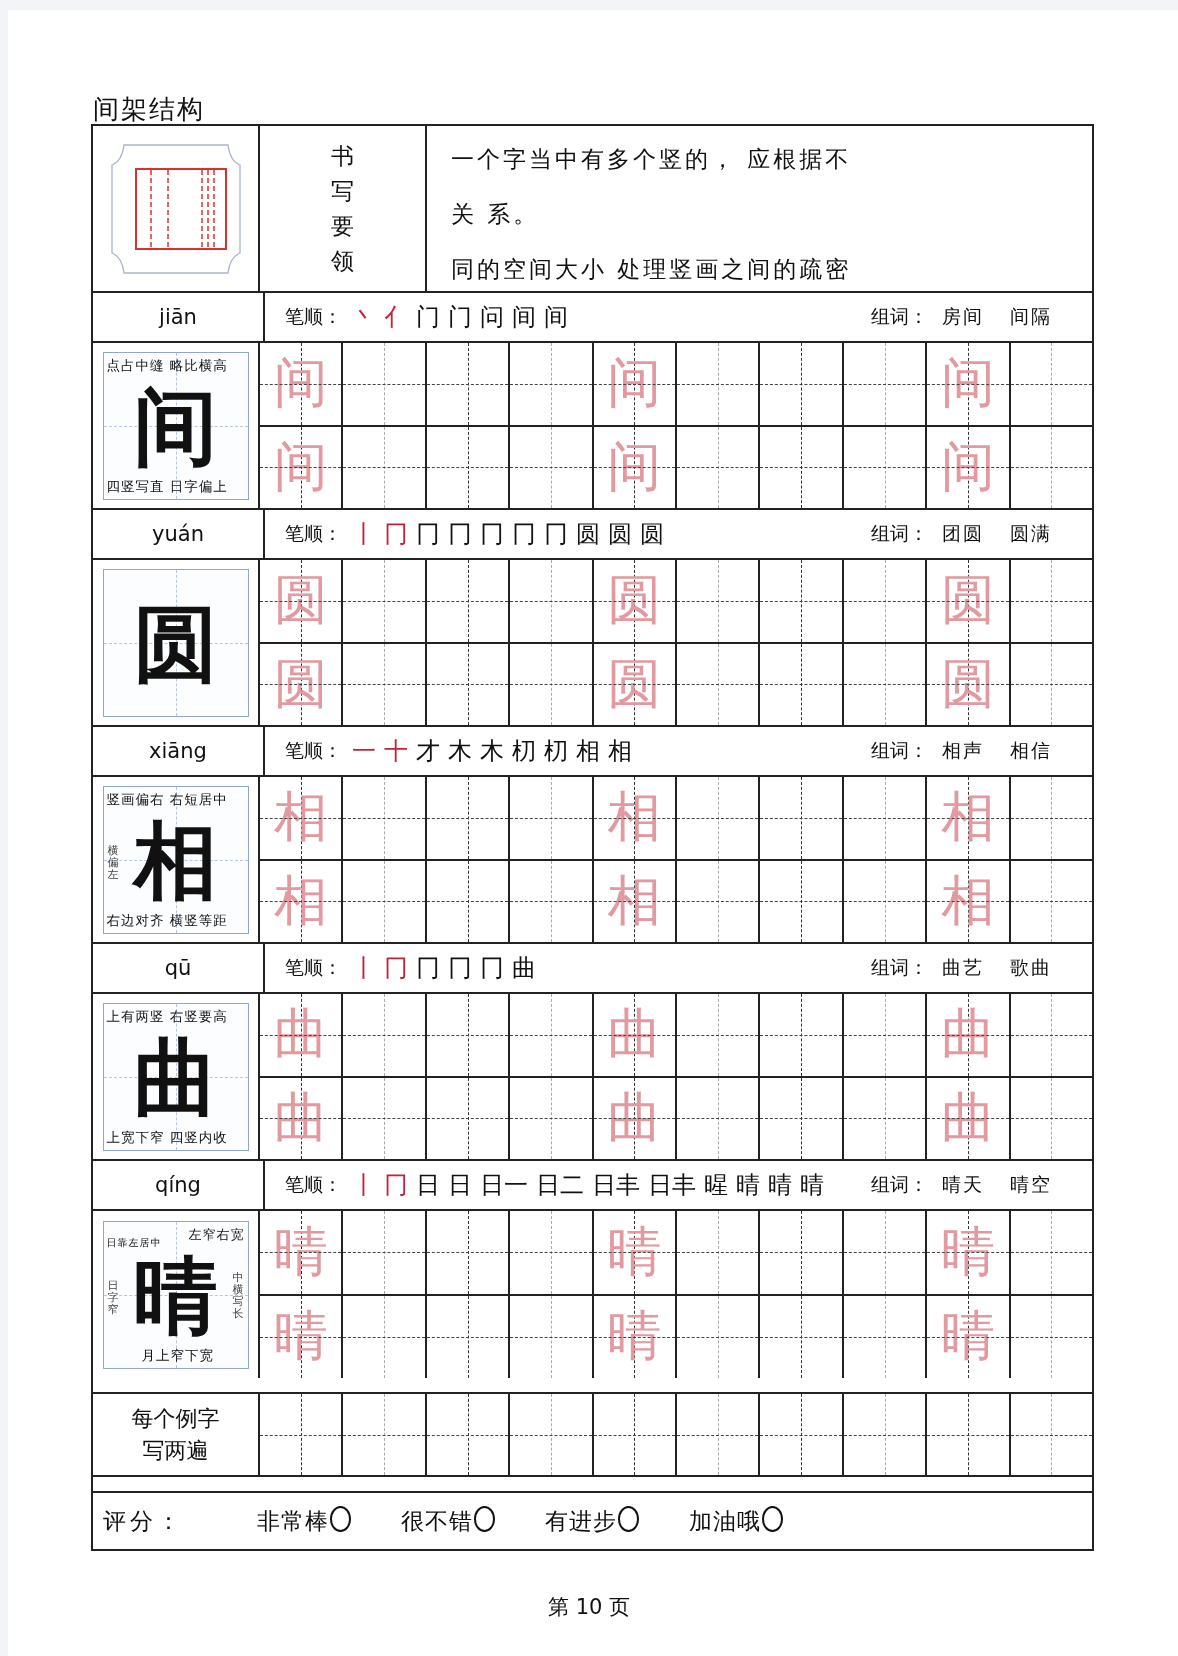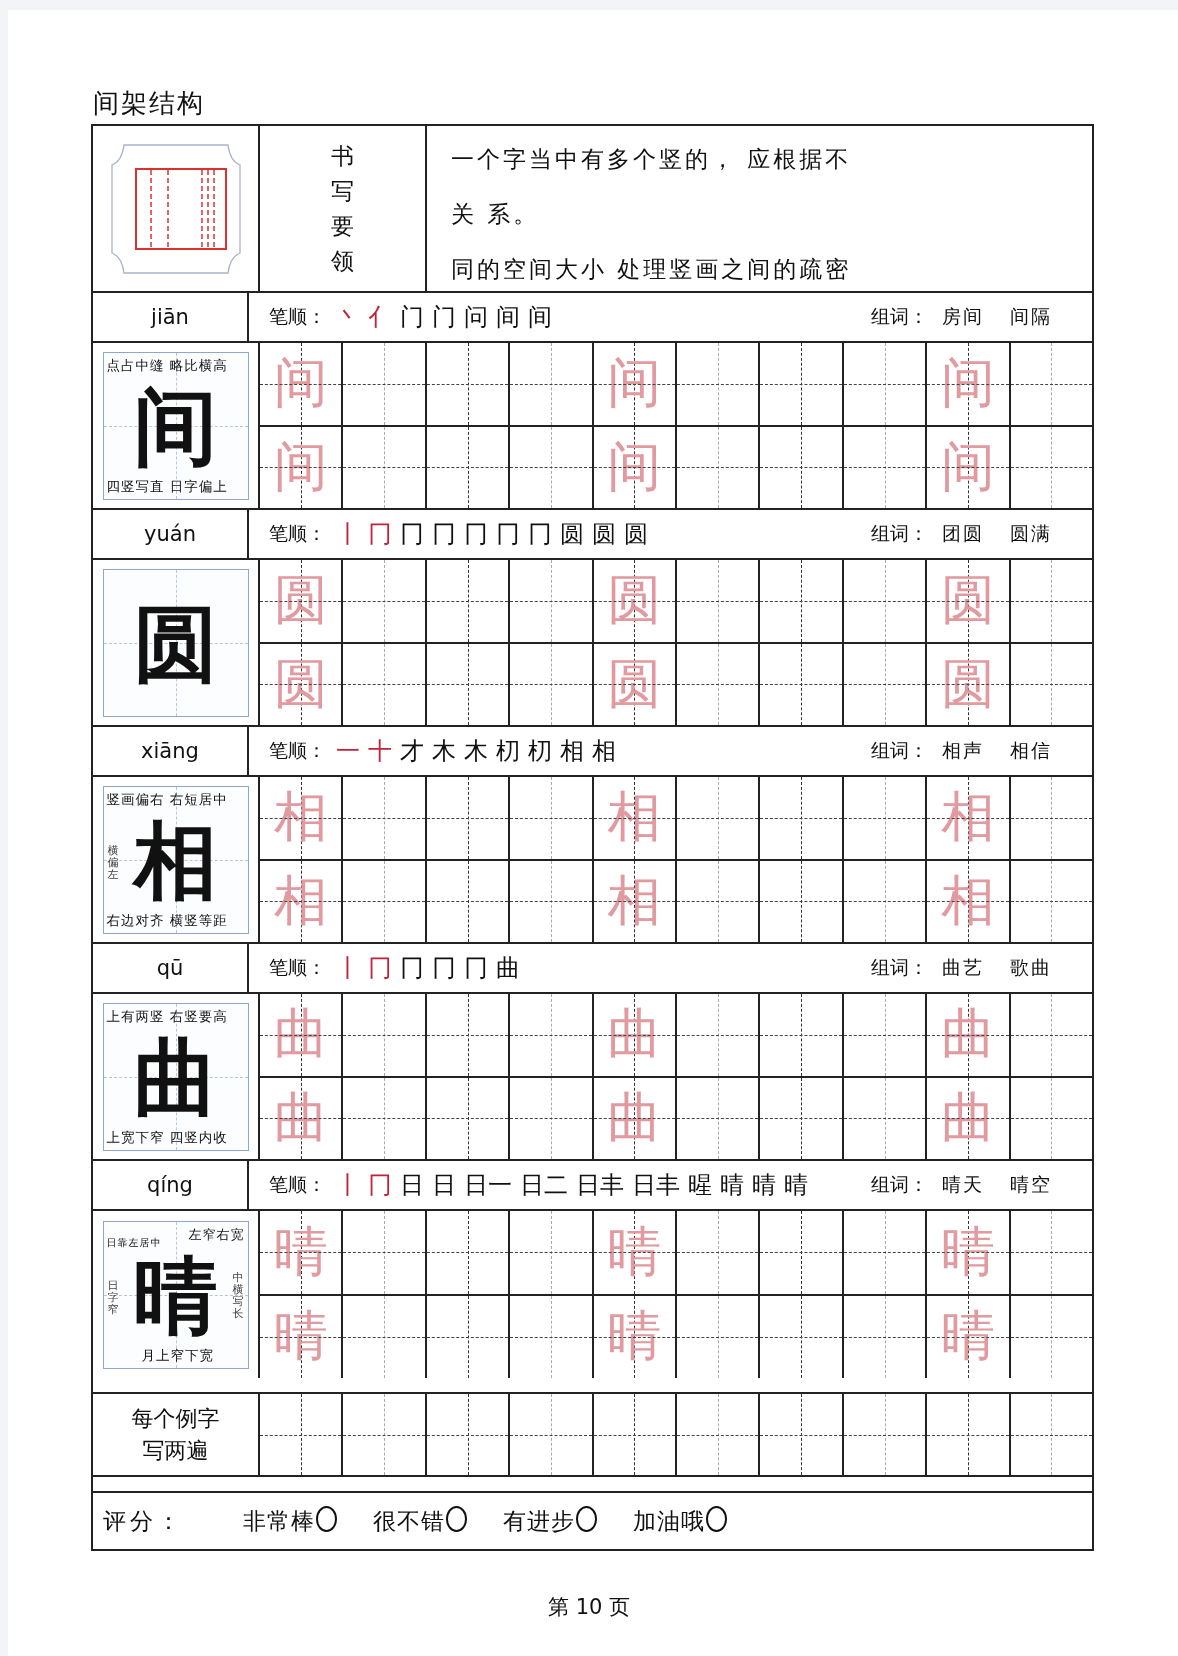--- a/index.html
+++ b/index.html
@@ -1,33 +1,33 @@
 <!DOCTYPE html>
 <html><head>
 <meta charset="utf-8">
 <style>
   html,body{margin:0;padding:0;}
   body{width:1178px;height:1656px;background:#f3f4f8;position:relative;overflow:hidden;
        font-family:"DejaVu Serif","Liberation Serif",serif;color:#111;}
   .page{position:absolute;left:8px;top:10px;width:1170px;height:1646px;background:#fff;}
-  .title{position:absolute;left:93px;top:86px;font-size:26px;letter-spacing:2px;}
+  .title{position:absolute;left:93px;top:92px;font-size:26px;letter-spacing:2px;}
   .sheet{position:absolute;left:91px;top:124px;width:1003px;border:2px solid #222;box-sizing:border-box;}
   .row{position:relative;display:flex;border-bottom:2px solid #222;box-sizing:border-box;}
   .row:last-child{border-bottom:none;}
   
   .hdr{height:167px;}
   .hdr .lesson{width:167px;border-right:2px solid #222;box-sizing:border-box;display:flex;flex-direction:column;}
   .hdr .lesson .num{height:82px;border-bottom:2px solid #222;box-sizing:border-box;display:flex;align-items:center;justify-content:center;font-size:25px;letter-spacing:10px;}
   .hdr .lesson .sub{flex:1;display:flex;flex-direction:column;justify-content:center;padding-left:24px;font-size:19px;line-height:35px;letter-spacing:2px;}
   .hdr .diagram{width:167px;border-right:2px solid #222;box-sizing:border-box;display:flex;align-items:center;justify-content:center;}
   .hdr .label{width:167px;border-right:2px solid #222;box-sizing:border-box;display:flex;flex-direction:column;align-items:center;justify-content:center;font-size:23px;line-height:35px;}
   .hdr .tips{flex:1;padding:6px 18px 0 24px;font-size:23px;line-height:55px;letter-spacing:3px;}
   
   .py{height:50px;}
-  .py .pinyin{width:156px;border-right:2px solid #222;box-sizing:border-box;display:flex;align-items:center;justify-content:center;
+  .py .pinyin{width:172px;border-right:2px solid #222;box-sizing:border-box;display:flex;align-items:center;justify-content:center;
               font-family:"DejaVu Sans","Liberation Sans",sans-serif;font-size:21px;}
   .py .order{flex:1;display:flex;align-items:center;padding-left:20px;font-size:21px;}
   .py .order .lbl{margin-right:10px;font-size:19px;}
   .py .order .steps{display:flex;gap:8px;}
   .py .order .steps span{font-size:24px;display:inline-block;min-width:22px;}
   .py .order .steps span.red{color:#c2233a;}
   .py .words{position:absolute;right:40px;top:0;height:100%;display:flex;align-items:center;font-size:19px;}
   .py .words .w{margin-left:14px;letter-spacing:2px;}
   .py .words .w+.w{margin-left:26px;}
   
@@ -49,21 +49,21 @@
   .cell::before{content:"";position:absolute;left:50%;top:0;bottom:0;border-left:1.5px dashed #333;}
   .cell.alt::before{border-left-color:#aaa;}
   .cell::after{content:"";position:absolute;top:50%;left:0;right:0;border-top:1.5px dashed #444;}
   .cell .trace{position:absolute;left:0;top:0;width:100%;height:100%;display:flex;align-items:center;justify-content:center;
                font-size:54px;color:#e09aa0;font-family:"DejaVu Serif","Liberation Serif",serif;}
   
   .spacer{height:16px;}
   .prac{height:83px;}
   .prac .label{width:167px;border-right:2px solid #222;box-sizing:border-box;display:flex;flex-direction:column;align-items:center;justify-content:center;font-size:22px;line-height:32px;}
   .prac .cells{flex:1;display:flex;}
-  .score{height:56px;display:flex;align-items:center;font-size:23px;}
+  .score{height:56px;display:flex;align-items:center;font-size:23px;gap:14px;}
   .score .lbl{margin-left:10px;width:140px;letter-spacing:4px;}
   .score .opt{margin-right:36px;letter-spacing:1px;}
   .score .opt .circ{display:inline-block;width:17px;height:22px;border:2px solid #111;border-radius:50%;vertical-align:-3px;margin-left:1px;}
   .pagenum{position:absolute;left:0;right:0;top:1593px;text-align:center;font-family:"DejaVu Sans","Liberation Sans",sans-serif;font-size:21px;}
 </style>
 </head>
 <body>
 
 <div class="page"></div>
 

